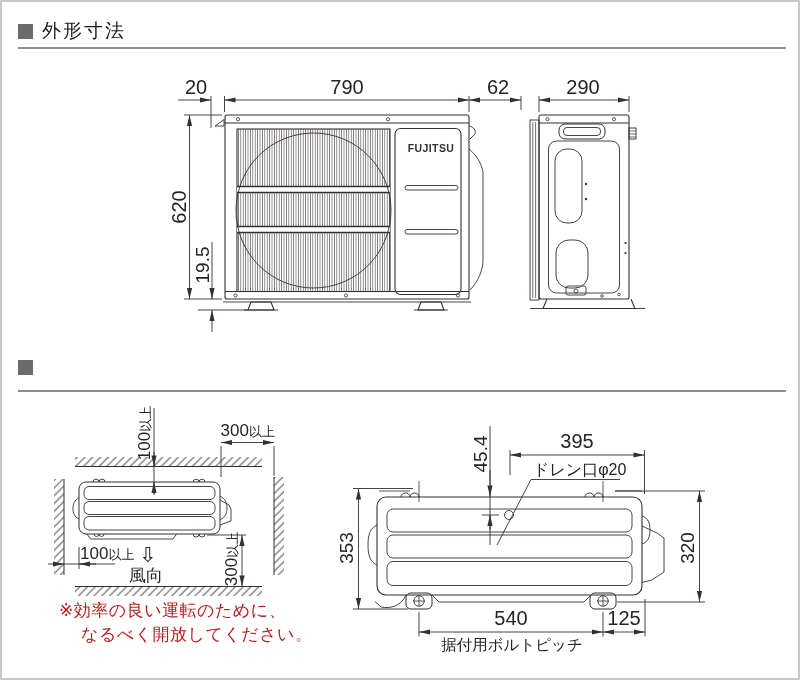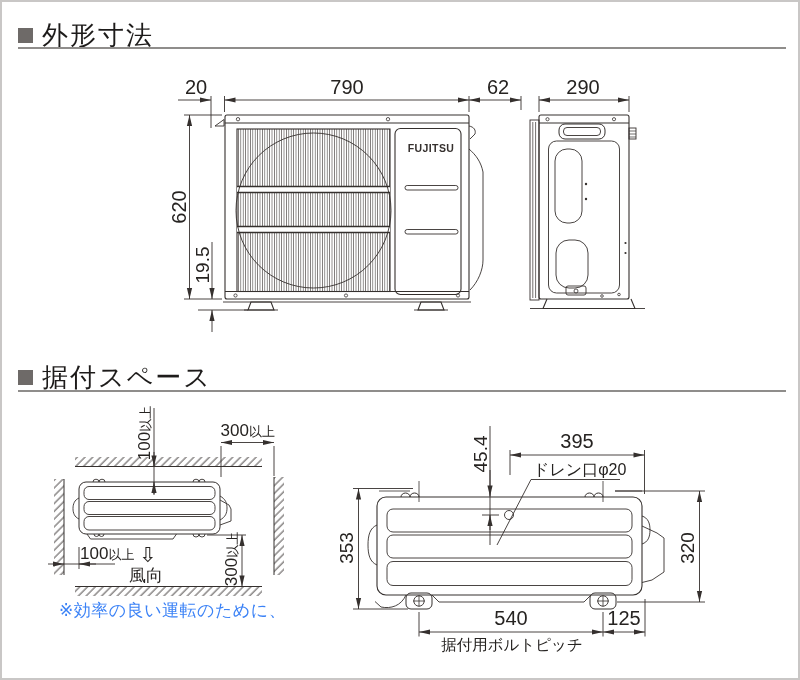--- a/index.html
+++ b/index.html
@@ -1,24 +1,24 @@
 <!DOCTYPE html>
 <html><head>
 <meta charset="utf-8">
 <style>
   html,body{margin:0;padding:0;background:#fff;}
   .page{position:relative;width:800px;height:680px;box-sizing:border-box;
         background:#ffffff;border:2px solid #c9c7c6;overflow:hidden;
         font-family:"Liberation Sans","DejaVu Sans",sans-serif;}
   .sec-header{position:absolute;left:16px;display:flex;align-items:center;gap:9px;}
   .sq{width:15px;height:15px;background:#6e6a68;display:inline-block;}
-  .sec-title{font-size:26px;color:#1d1b1a;letter-spacing:2px;}
+  .sec-title{font-size:19px;color:#1d1b1a;letter-spacing:2px;}
   .rule{position:absolute;left:16px;width:768px;height:2px;background:#8f8d8b;}
   .note{position:absolute;left:57px;top:597px;font-size:17px;line-height:23.5px;
-        color:#3b82f6;letter-spacing:0.5px;}
+        color:#b91c1c;letter-spacing:0.5px;}
   .note .ind{padding-left:22px;}
   svg.draw{position:absolute;left:0;top:0;}
   svg text{font-family:"Liberation Sans","DejaVu Sans",sans-serif;fill:#262321;}
   .dim{font-size:20px;}
   .dimS{font-size:19px;}
   .jp16{font-size:16px;}
   .jp15{font-size:15.5px;}
   .jp17{font-size:17px;}
   .logo{font-size:10.5px;font-weight:bold;letter-spacing:0.4px;fill:#35302e;}
 </style>
@@ -28,26 +28,26 @@
 <div class="page">
 
   <div class="sec-header" style="top:16px">
     <span class="sq"></span>
     <span class="sec-title">外形寸法</span>
   </div>
   <div class="rule" style="top:45px"></div>
 
   <div class="sec-header" style="top:358px">
     <span class="sq"></span>
-    <span class="sec-title">据付スペース</span>
   </div>
   <div class="rule" style="top:388px"></div>
 
   <div class="note">
     <div>※効率の良い運転のために、</div>
+    <div class="ind">なるべく開放してください。</div>
   </div>
 
   <svg class="draw" width="800" height="680" viewBox="0 0 800 680">
     <defs>
       <marker id="arr" viewBox="-12 -4 13 8" refX="0" refY="0" markerWidth="13" markerHeight="8" orient="auto-start-reverse" markerUnits="userSpaceOnUse">
         <path d="M0,0 L-11,-2.6 L-11,2.6 Z" fill="#35302e"></path>
       </marker>
       <pattern id="grille" width="2.4" height="4" patternUnits="userSpaceOnUse">
         <line x1="1.2" y1="0" x2="1.2" y2="4" stroke="#4a4543" stroke-width="0.7"></line>
       </pattern>

